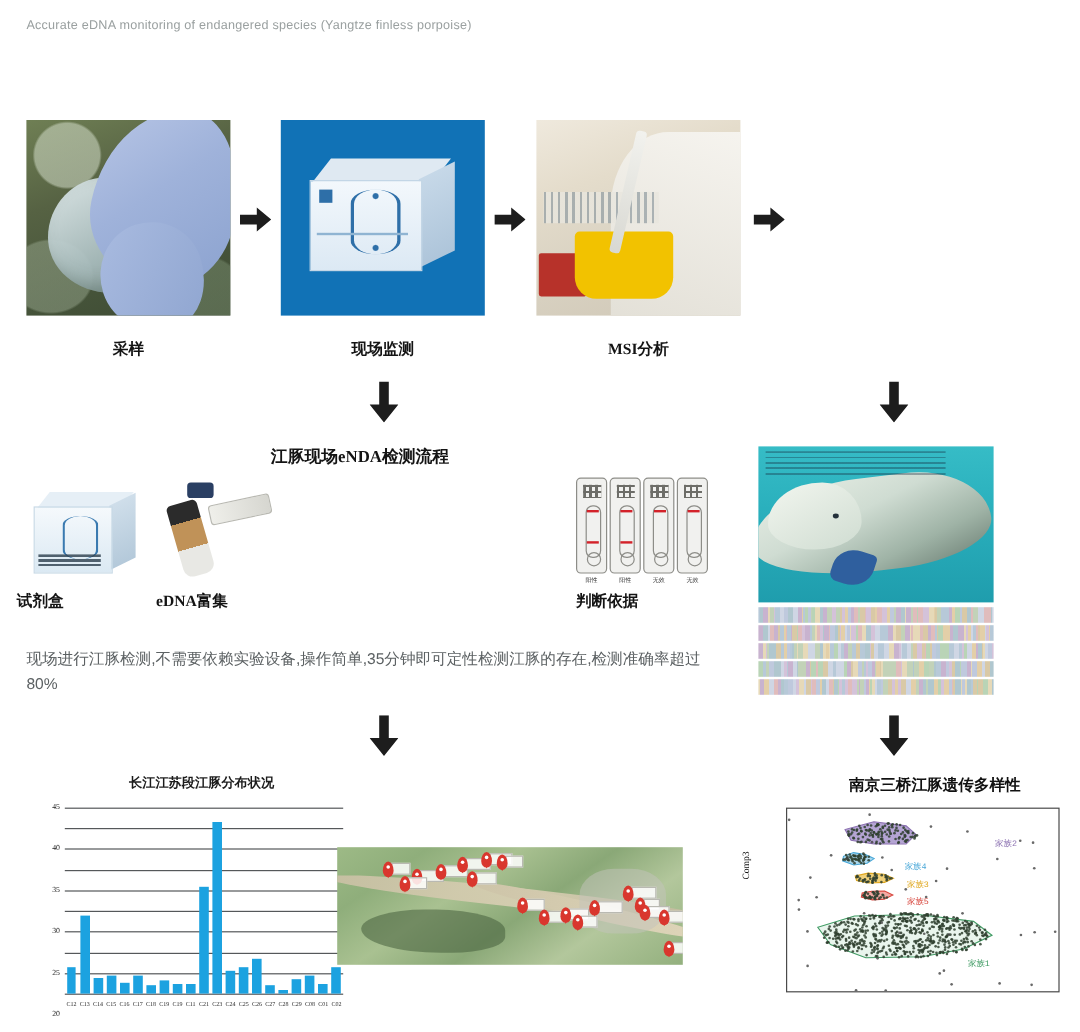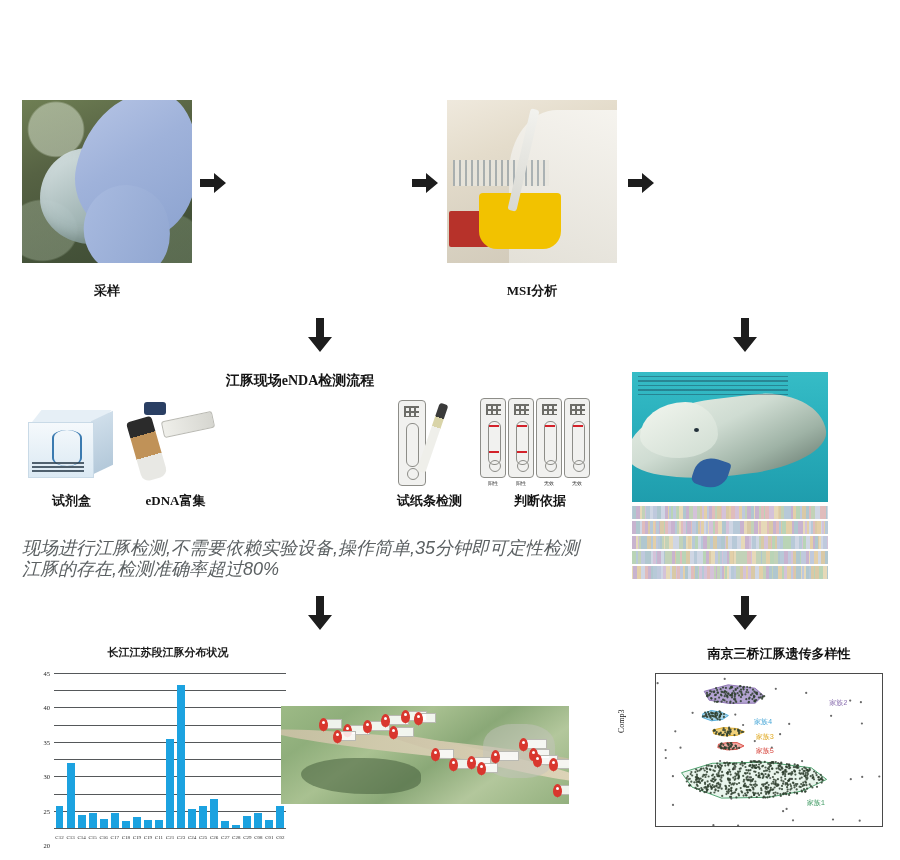--- a/index.html
+++ b/index.html
@@ -104,21 +104,21 @@
 
   
   .wf-title{
     position:absolute;left:0;top:372px;width:600px;text-align:center;
     font-family:"Liberation Serif","DejaVu Serif",serif;font-weight:bold;font-size:14px;color:#141414;
   }
   .wf{position:absolute;left:14px;top:396px;width:580px;height:125px;}
   .wf-cell{position:absolute;width:115px;}
   .wf-art{height:92px;position:relative;}
   .wf-label{
-    text-align:center;margin-top:4px;
+    text-align:left;margin-top:4px;
     font-family:"Liberation Serif","DejaVu Serif",serif;font-weight:bold;font-size:13px;color:#141414;
     white-space:nowrap;
   }
 
   .mini-kit{position:absolute;left:14px;top:14px;width:86px;height:68px;}
   .mini-kit .mt{position:absolute;left:8px;top:0;width:70px;height:14px;background:#e6eff6;transform:skewX(-38deg);}
   .mini-kit .mf{position:absolute;left:0;top:12px;width:64px;height:54px;
      background:linear-gradient(180deg,#f5f9fc,#dbe9f3);border:1px solid #c9dae7;}
   .mini-kit .ms{position:absolute;left:63px;top:6px;width:22px;height:54px;
      background:linear-gradient(180deg,#cfdeea,#b4c9da);transform:skewY(-26deg);}
@@ -152,21 +152,21 @@
   .strip .circ{position:absolute;left:8px;bottom:5px;width:10px;height:10px;border:1.2px solid #8d8d88;border-radius:50%;}
   .strip .line{position:absolute;left:8px;width:10px;height:2px;background:#d3222a;}
 
   .pip-art .pip{position:absolute;left:56px;top:6px;width:9px;height:72px;
      background:linear-gradient(180deg,#3a3a3a 0 20%,#d9d4a8 20% 34%,#efefea 34% 100%);
      transform:rotate(19deg);border-radius:3px;}
 
   
   .para{
     position:absolute;left:22px;top:538px;width:562px;
-    font-size:18px;line-height:21px;color:#5c6163;font-style:italic;
+    font-size:13px;line-height:21px;color:#5c6163;
   }
 
   
   .photo{position:absolute;left:632px;top:372px;width:196px;height:130px;
     background:linear-gradient(180deg,#36bcc6 0%,#2ab0bd 40%,#1f9dad 100%);overflow:hidden;}
   .photo .body{position:absolute;left:-6px;top:26px;width:200px;height:78px;
     background:linear-gradient(160deg,#e8efe6 0%,#cfdcd2 40%,#9fb3a6 72%,#6a7d72 100%);
     border-radius:46% 34% 40% 52%/60% 58% 42% 40%;transform:rotate(-7deg);}
   .photo .head{position:absolute;left:8px;top:30px;width:78px;height:56px;
     background:linear-gradient(150deg,#f2f6ef,#cfdcd1);border-radius:58% 42% 50% 50%/62% 58% 42% 38%;}
@@ -224,38 +224,52 @@
   .sc-ylab{position:absolute;left:-2px;top:88px;transform:rotate(-90deg);transform-origin:left top;
     font-size:8px;color:#111;font-family:"Liberation Serif","DejaVu Serif",serif;}
   .clab{position:absolute;font-size:7px;font-family:Liberation Mono, monospace;white-space:nowrap;}
 </style>
 </head>
 <body>
 
 <div class="page">
 
   <div class="header">
+    <div class="title-en">Accurate eDNA monitoring of endangered species (Yangtze finless porpoise)</div>
   </div>
 
   <div class="flow">
 
     <div class="flow-cell" style="left:22px;top:0">
       <div class="thumb pic-sample">
         <div class="water"></div>
         <div class="bottle"></div>
         <div class="glove"></div>
         <div class="glove2"></div>
       </div>
       <div class="flow-label">采样</div>
     </div>
 
     <svg class="arrow-right" style="left:200px" viewBox="0 0 26 22">
       <path d="M0 7 H14 V1 L26 11 L14 21 V15 H0 Z" fill="#1d1d1d"></path>
     </svg>
 
+    <div class="flow-cell" style="left:234px;top:0">
+      <div class="thumb pic-blue">
+        <div class="kitbox">
+          <div class="top"></div>
+            <div class="side"></div>
+            <div class="front"></div>
+          <div class="sq"></div>
+            <div class="helix"></div>
+          <div class="bar"></div>
+        </div>
+      </div>
+      <div class="flow-label">现场监测</div>
+    </div>
 
     <svg class="arrow-right" style="left:412px" viewBox="0 0 26 22">
       <path d="M0 7 H14 V1 L26 11 L14 21 V15 H0 Z" fill="#1d1d1d"></path>
     </svg>
 
     <div class="flow-cell" style="left:447px;top:0">
       <div class="thumb pic-lab">
         <div class="coat"></div>
         <div class="tiprack"></div>
         <div class="red"></div>
@@ -288,41 +302,30 @@
           <div class="mt"></div>
             <div class="ms"></div>
             <div class="mf"></div>
           <div class="mh"></div>
           <div class="mtxt"></div>
         </div>
       </div>
       <div class="wf-label">试剂盒</div>
     </div>
 
-    <div class="wf-cell tube-art" style="left:104px">
+    <div class="wf-cell tube-art" style="left:116px">
       <div class="wf-art">
         <div class="cap"></div>
           <div class="swab"></div>
           <div class="vial"></div>
       </div>
       <div class="wf-label">eDNA富集</div>
     </div>
 
 
-    <div class="wf-cell pip-art" style="left:358px">
-      <div class="wf-art">
-        <div class="strip" style="position:absolute;left:26px;top:4px;">
-          <div class="well"></div>
-            <div class="win"></div>
-            <div class="circ"></div>
-        </div>
-        <div class="pip"></div>
-      </div>
-      <div class="wf-label">试纸条检测</div>
-    </div>
 
     <div class="wf-cell" style="left:466px;width:120px">
       <div class="wf-art" id="strips-host">
           <div style="position: absolute; left: 0px; top: 2px;">
             <div class="strip" style="width: 24px; height: 78px;">
               <div class="well"></div>
               <div class="win"></div>
               <div class="circ"></div>
               <div class="line" style="top: 26px;"></div>
               <div class="line" style="top: 52px;"></div>

